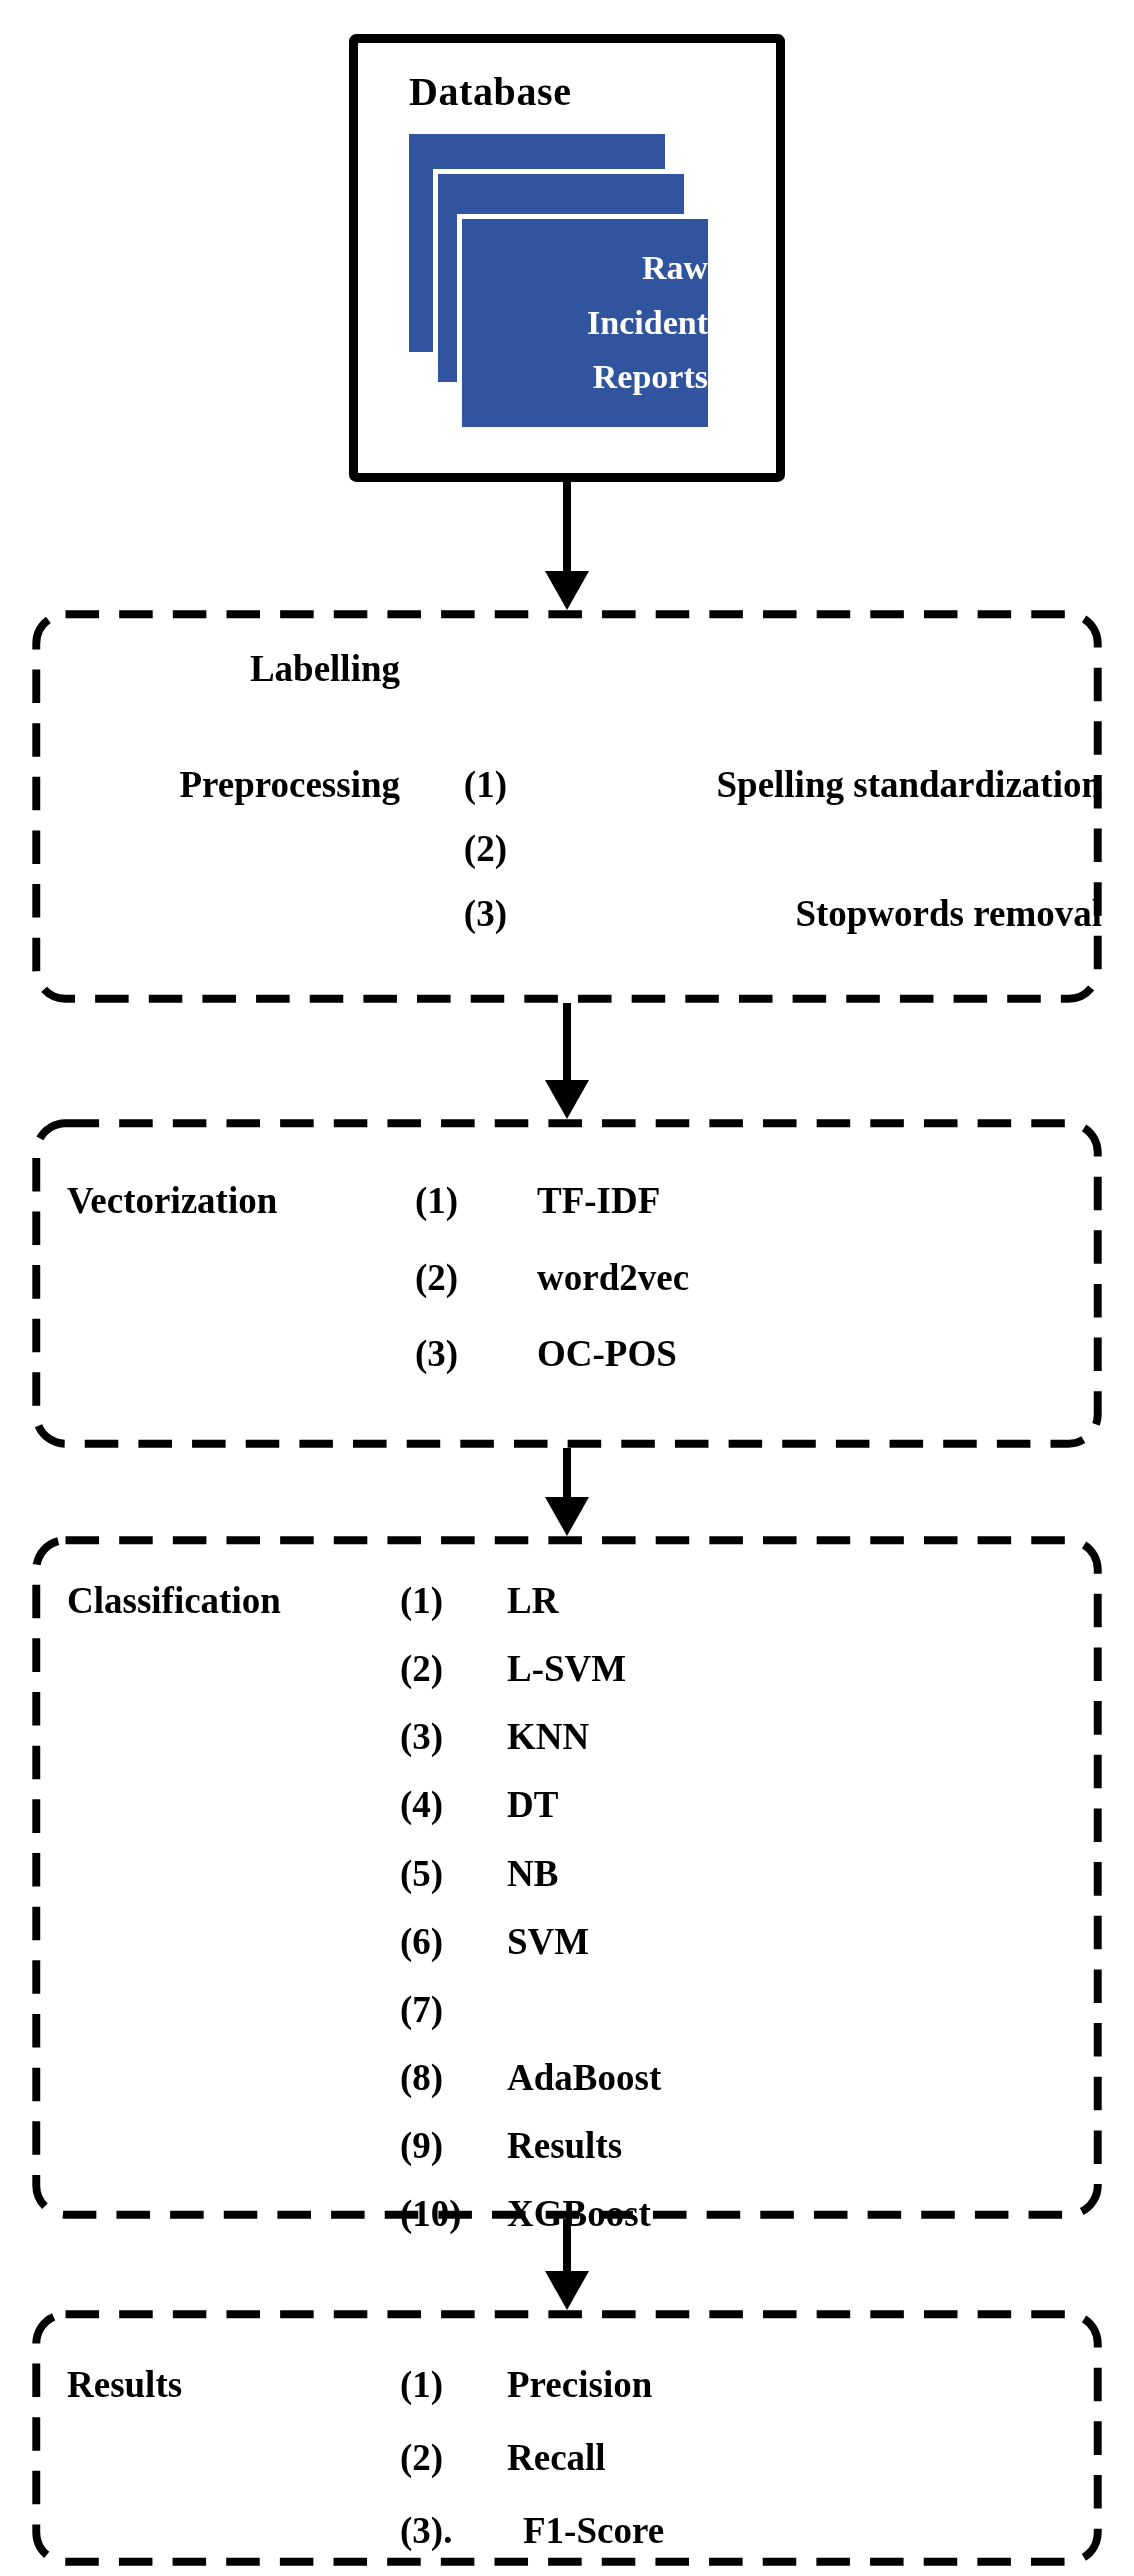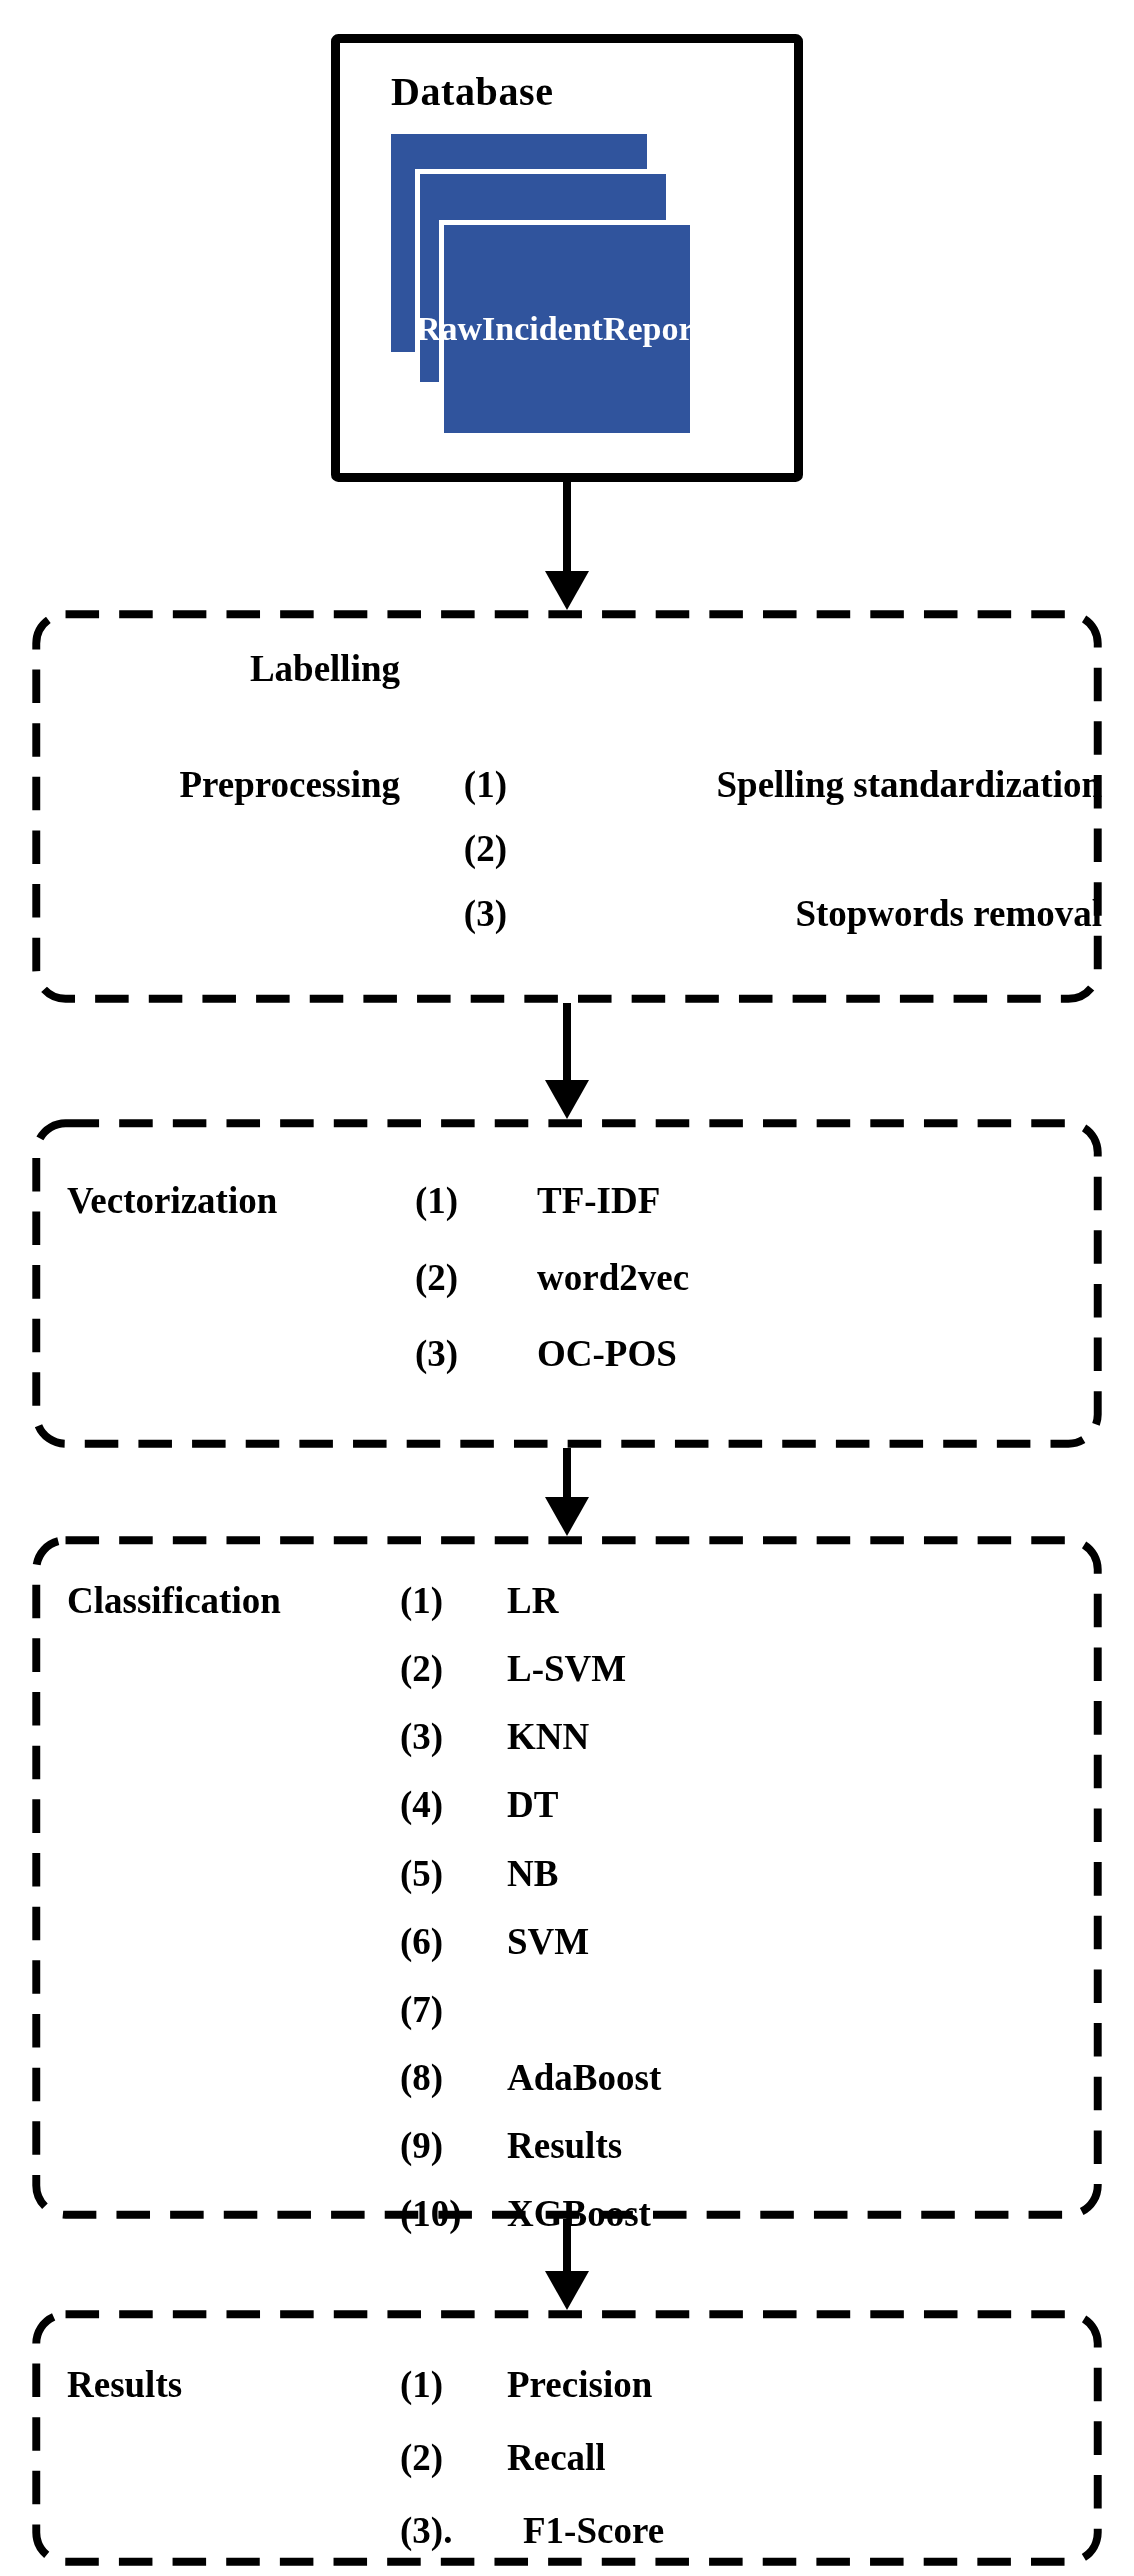--- a/index.html
+++ b/index.html
@@ -13,21 +13,21 @@
     position: relative;
     width: 1134px; height: 2576px;
     display: flex; flex-direction: column; align-items: center;
     background: #fff;
     overflow: hidden;
   }
 
   
   .db-box {
     margin-top: 34px;
-    width: 472px; height: 448px;
+    width: 436px; height: 448px;
     box-sizing: border-box;
     border: 9.8px solid #000;
     border-radius: 7.3px;
     background: #fff;
     padding: 29px 0 12px 51px;
   }
   .db-title {
     font-size: 40px; line-height: 1;
     letter-spacing: 0.6px;
     margin: 0 0 22px 0;
@@ -35,22 +35,22 @@
   .doc-stack { position: relative; width: 305px; height: 291px; }
   .doc {
     position: absolute;
     width: 256px; height: 218px;
     box-sizing: border-box;
     background: var(--doc-blue, #30549D);
   }
   .doc.layer-1 { left: 0;    top: 0; }
   .doc.layer-2 { left: 24.4px; top: 35px;  border: 5.5px solid #fff; }
   .doc.layer-3 {
-    left: 48px; top: 86px; border: 5.5px solid #fff;
-    display: flex; justify-content: center; align-items: center;
+    left: 48px; top: 80px; border: 5.5px solid #fff;
+    display: flex; flex-direction: column; justify-content: center; align-items: flex-end;
   }
   .doc-line {
     color: #fff; font-size: 34px; line-height: 1.6; text-align: center;
   }
 
   
   .arrow { display: flex; flex-direction: column; align-items: center; }
   .arrow .shaft { width: 8px; background: #000; }
   .arrow .head {
     width: 0; height: 0;

